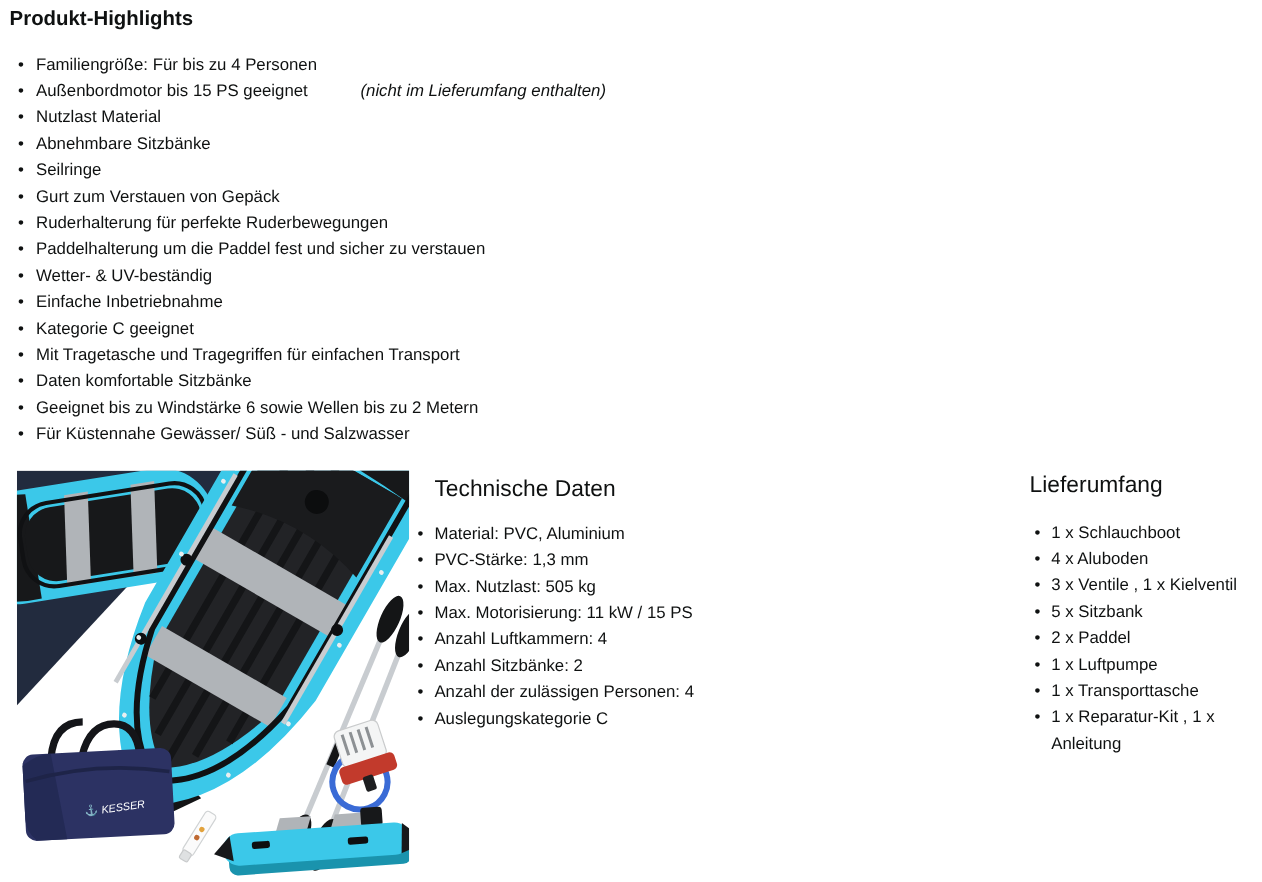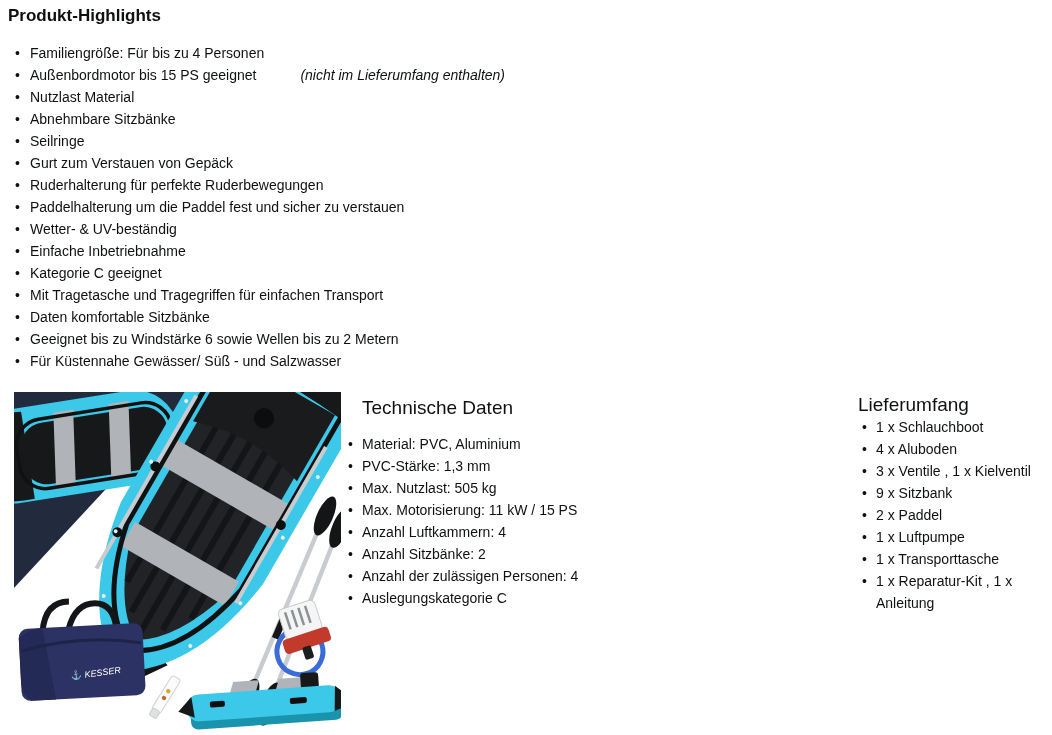--- a/index.html
+++ b/index.html
@@ -15,21 +15,21 @@
   .hl-list li::before{content:"\2022";position:absolute;left:1px;top:0;}
   .note{font-style:italic;margin-left:40px;}
   .image-wrap{position:absolute;left:14px;top:392px;width:327px;height:338px;overflow:hidden;}
   .col h3{font-size:19px;font-weight:400;}
   .col li{position:relative;padding-left:14px;font-size:14px;line-height:22px;}
   .col li::before{content:"\2022";position:absolute;left:0;top:0;}
   .tech{position:absolute;left:346px;top:392px;width:300px;}
   .tech h3{margin:4px 0 0 16px;line-height:24px;}
   .tech ul{margin:13px 0 0 0;padding:0 0 0 2px;}
   .delivery{position:absolute;left:852px;top:392px;width:200px;}
-  .delivery h3{margin:2px 0 0 6px;line-height:22px;}
+  .delivery h3{margin:2px 0 16px 6px;line-height:22px;}
   .delivery ul{margin:0;padding:0 0 0 10px;}
   
   .f-cyan{fill:var(--boat-cyan,#3bc8e9);}
   .f-navy{fill:var(--background-navy,#222b3e);}
   .f-seat{fill:var(--seat-gray,#b0b4b8);}
   .f-bag{fill:var(--bag-navy,#2c3263);}
   .f-red{fill:var(--pump-red,#c23a2c);}
   .s-hose{stroke:var(--hose-blue,#3a6bd6);}
   .s-silver{stroke:var(--paddle-silver,#c8ccd0);}
 </style>
@@ -160,19 +160,19 @@
     <li>Auslegungskategorie C</li>
   </ul>
 </section>
 
 <section class="col delivery">
   <h3>Lieferumfang</h3>
   <ul>
     <li>1 x Schlauchboot</li>
     <li>4 x Aluboden</li>
     <li>3 x Ventile , 1 x Kielventil</li>
-    <li>9 x Sitzbank</li>
+    <li>5 x Sitzbank</li>
     <li>2 x Paddel</li>
     <li>1 x Luftpumpe</li>
     <li>1 x Transporttasche</li>
     <li>1 x Reparatur-Kit , 1 x Anleitung</li>
   </ul>
 </section>
 
 </body></html>

